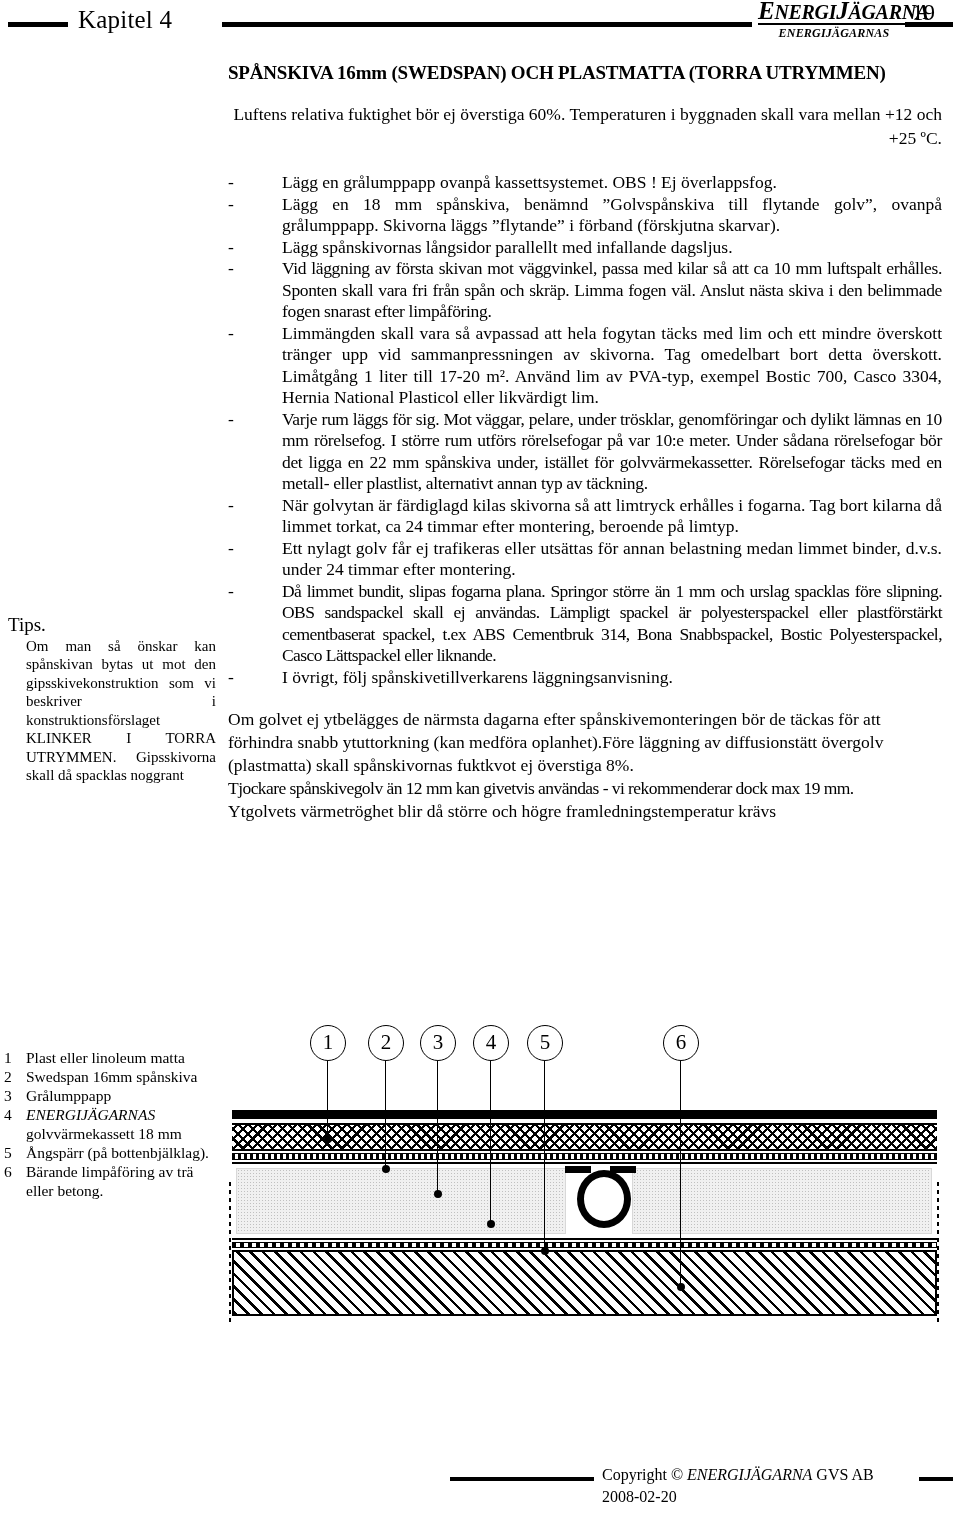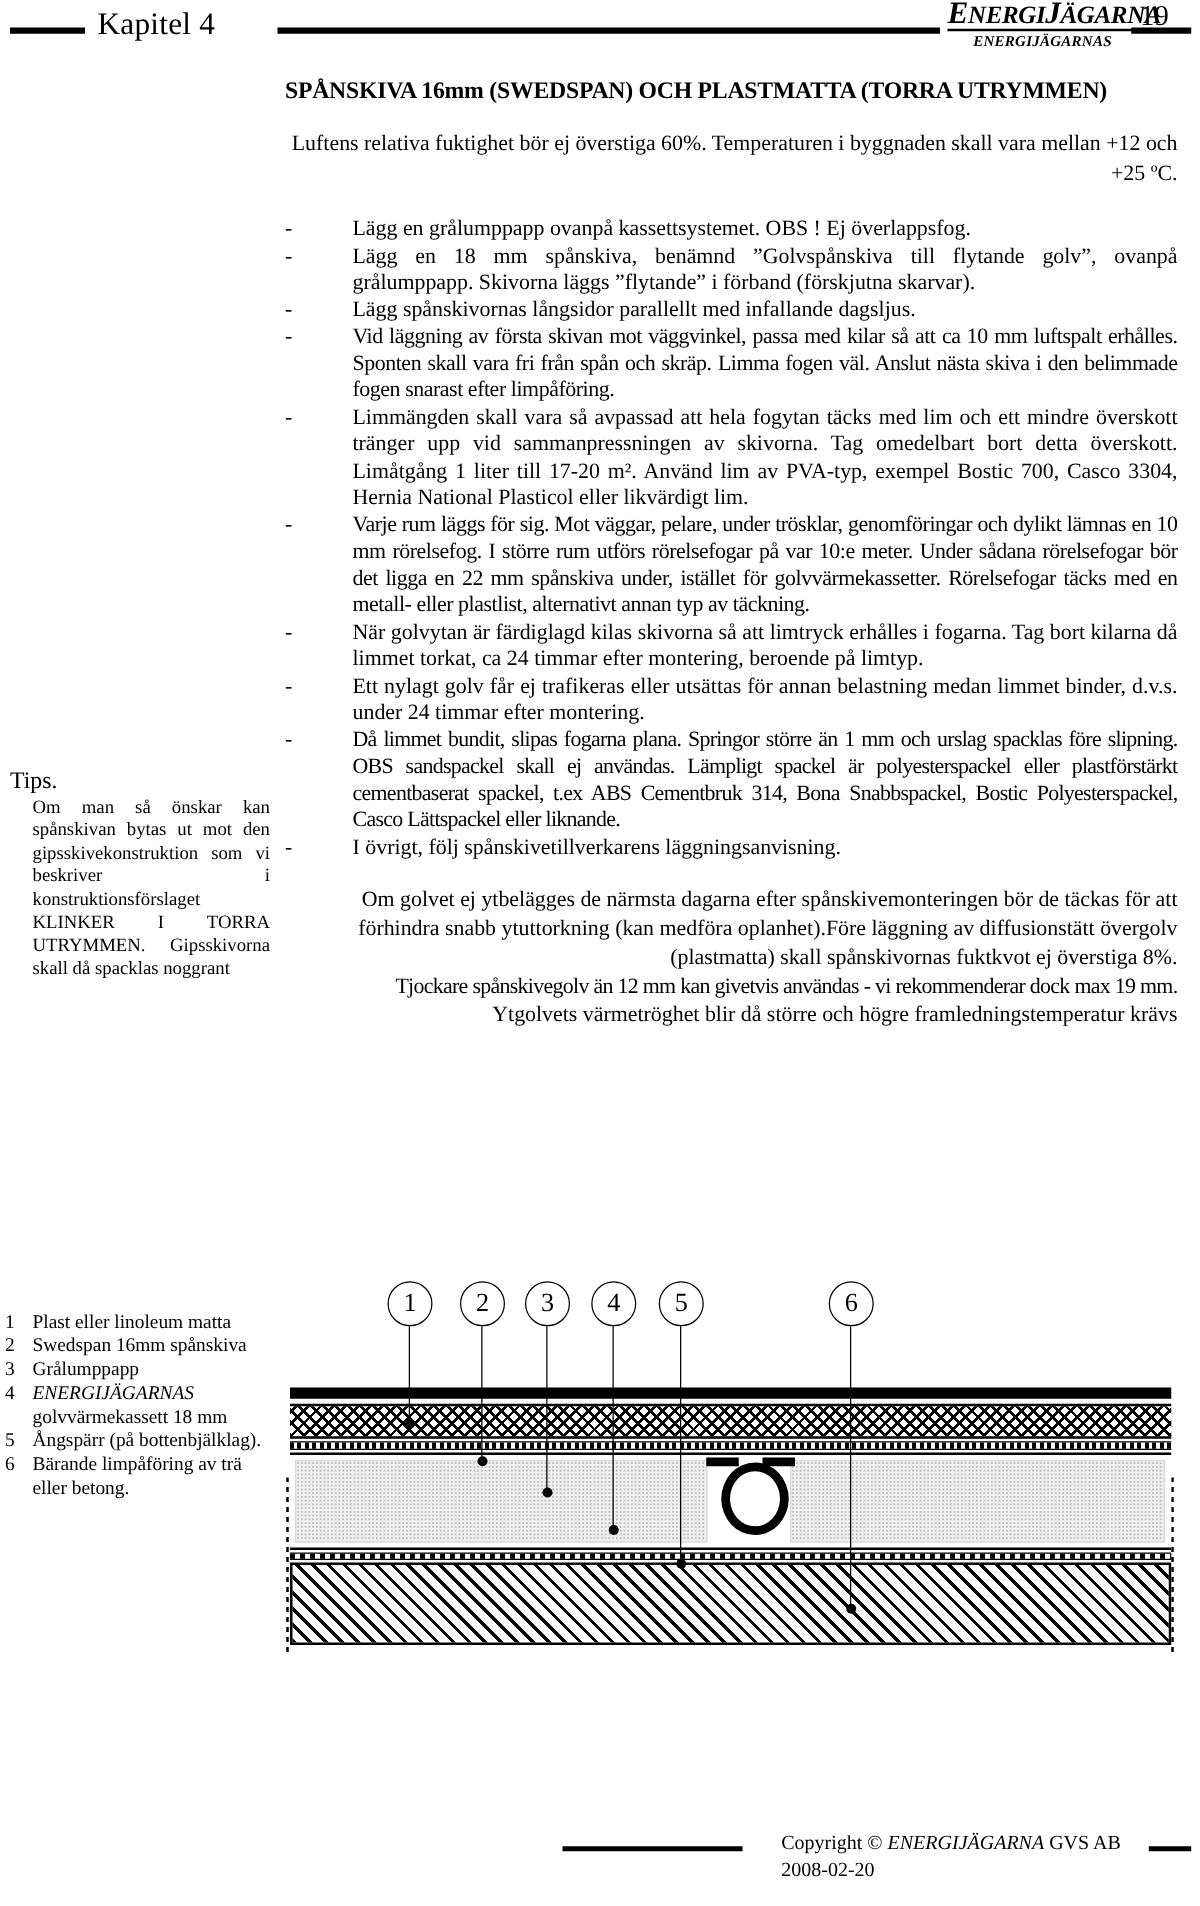--- a/index.html
+++ b/index.html
@@ -116,21 +116,21 @@
     left: 0; top: 0;
     width: 14px;
   }
   .tight { letter-spacing: -0.35px; }
   .tighter { letter-spacing: -0.55px; }
 
   .outro {
     font-size: 17.5px;
     line-height: 23px;
     margin-top: 20px;
-    text-align: right;
+    text-align: left;
   }
   .outro p { margin: 0; }
 
   
   .tips {
     position: absolute;
     left: 8px; top: 616px;
     width: 208px;
     font-size: 15px;
     line-height: 18.5px;
@@ -320,21 +320,20 @@
     left: 450px; top: 22px;
     width: 144px; height: 4px;
     background: #000;
   }
   .ftr-text {
     position: absolute;
     left: 602px; top: 9px;
     width: 300px;
     font-size: 16px;
     line-height: 22px;
-    margin-left: 23px;
   }
   .ftr-rule-right {
     position: absolute;
     left: 919px; top: 22px;
     width: 34px; height: 4px;
     background: #000;
   }
 </style>
 </head>
 <body>

